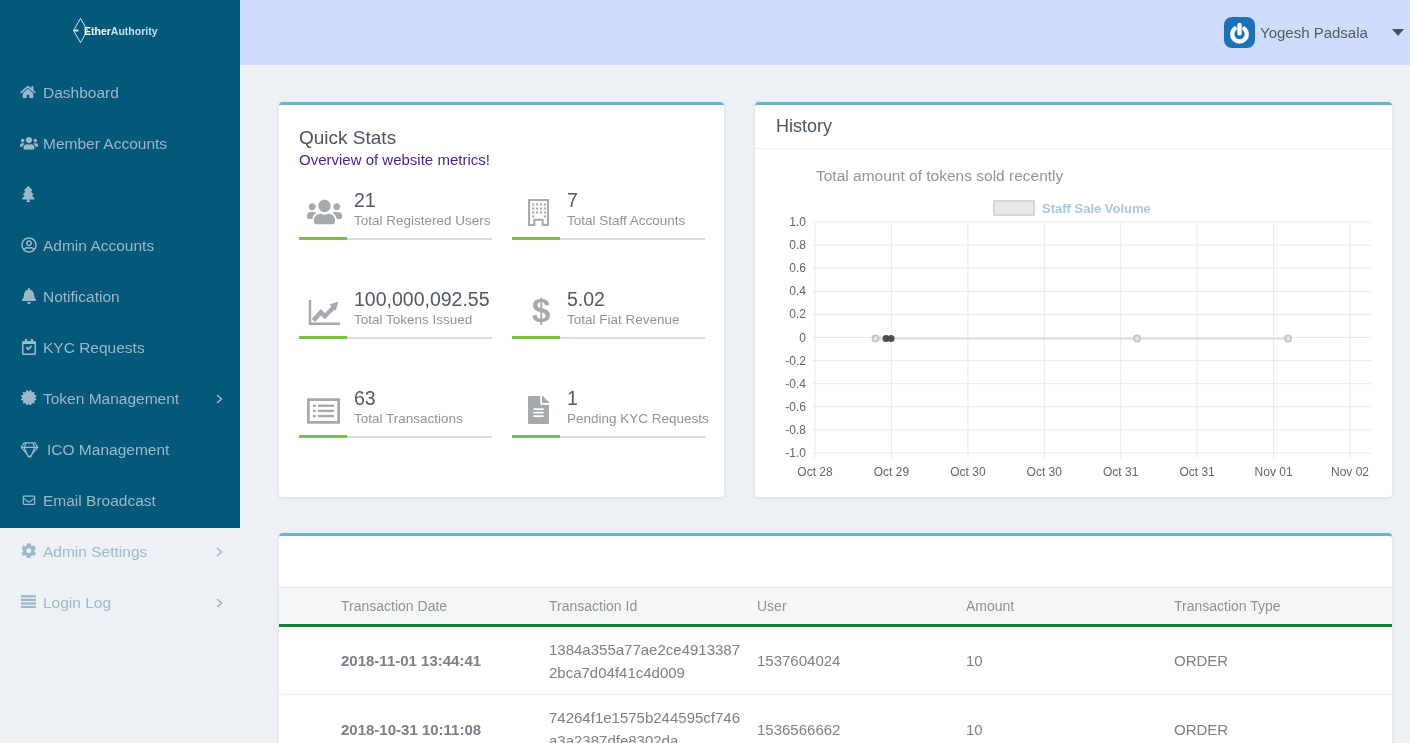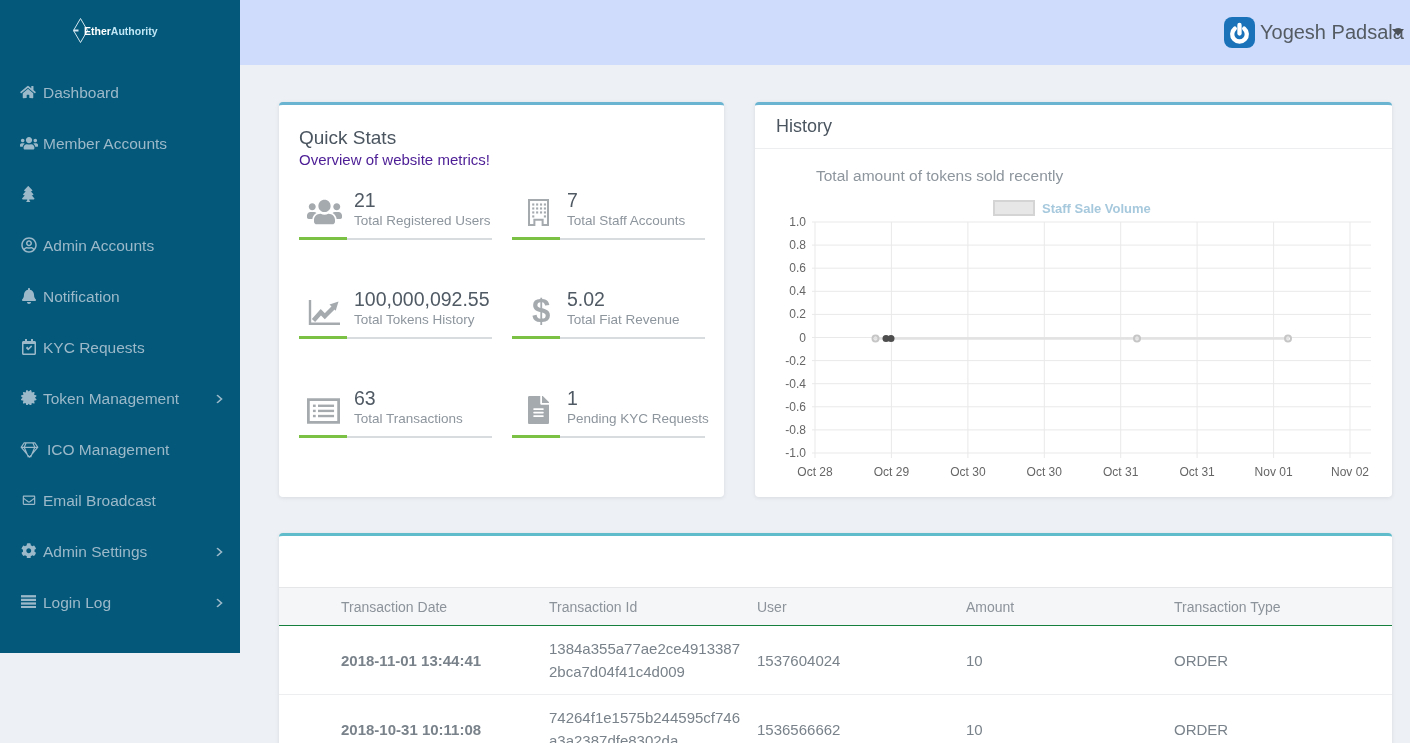--- a/index.html
+++ b/index.html
@@ -1,29 +1,29 @@
 <!DOCTYPE html>
 <html><head>
 <meta charset="utf-8">
 <style>
 * { margin:0; padding:0; box-sizing:border-box; }
 html,body { width:1410px; height:743px; overflow:hidden; font-family:"Liberation Sans", sans-serif; background:#edf1f5; }
-.sidebar { position:absolute; left:0; top:0; width:240px; height:653px; background:#04587a; z-index:5; }
+.sidebar { position:absolute; left:0; top:0; width:240px; height:528px; background:#04587a; z-index:5; }
 .logo { position:absolute; left:0; top:0; width:240px; height:65px; }
 .logo-txt { position:absolute; left:84px; top:25px; font-size:10.5px; font-weight:bold; color:#fff; }
 .logo-txt .au { color:#bfe6f5; }
 .menu { position:absolute; top:67px; left:0; width:240px; }
 .mi { position:relative; height:51px; line-height:51px; color:#9cb9c9; font-size:15.5px; }
 .mi .ic { position:absolute; left:20px; top:50%; transform:translateY(-50%); width:18px; height:18px; }
 .mi .tx { position:absolute; left:43px; }
 .mi .ch { position:absolute; right:16px; top:50%; transform:translateY(-50%); width:9px; height:9px; }
 svg.fi { display:block; }
 .topbar { position:absolute; left:240px; top:0; width:1170px; height:65px; background:#cfdcfc; }
 .avatar { position:absolute; left:984px; top:17px; width:31px; height:31px; background:#1a73b9; border-radius:8px; }
-.uname { position:absolute; left:1020px; top:0; height:65px; line-height:65px; font-size:20px; color:#545b62; }
+.uname { position:absolute; left:1020px; top:0; height:65px; line-height:65px; font-size:15px; color:#545b62; }
 .caret { position:absolute; left:1152px; top:29px; width:0; height:0; border-left:6px solid transparent; border-right:6px solid transparent; border-top:7px solid #4c5258; }
 .main { position:absolute; left:240px; top:65px; width:1170px; height:678px; background:#edf1f5; }
 .card { position:absolute; background:#fff; border-radius:4px; border-top:3px solid #6ab4d1; box-shadow:0 1px 4px rgba(0,0,0,0.09); }
 #qs { left:39px; top:37px; width:445px; height:395px; }
 #hist { left:515px; top:37px; width:637px; height:395px; }
 #rt { left:39px; top:468px; width:1113px; height:400px; border-top-color:#5fbcca; }
 .qs-title { position:absolute; left:20px; top:22px; font-size:19px; color:#4a5560; }
 .qs-sub { position:absolute; left:20px; top:46px; font-size:15px; color:#4c1d95; }
 .stat { position:absolute; width:193px; height:58px; }
 .stat .sic { position:absolute; left:8px; top:27px; transform:translateY(-50%); width:38px; height:38px; display:flex; align-items:center; }
@@ -33,21 +33,21 @@
 .stat .bar i { position:absolute; left:0; bottom:0; width:48px; height:3px; background:#7bc143; }
 .h-title { position:absolute; left:21px; top:11px; font-size:18px; color:#4a5560; }
 .h-div { position:absolute; left:0; top:43px; width:637px; height:1px; background:#eceef0; }
 .h-sub { position:absolute; left:21px; top:62px; font-size:15.5px; color:#8d959d;margin-left:40px; }
 .legend { position:absolute; left:238px; top:95px; height:16px; }
 .lg-box { position:absolute; left:0; top:0; width:42px; height:16px; background:#e7e7e7; border:2px solid #d4d4d4; }
 .lg-tx { position:absolute; left:49px; top:1px; font-size:13px; font-weight:bold; color:#a7c9dd; white-space:nowrap; }
 .rt-title { position:absolute; left:20px; top:31px; font-size:18px; color:#0c4a6e;margin-top:40px; }
 table.tt { position:absolute; left:0; top:51px; width:1113px; border-collapse:collapse; table-layout:fixed; font-size:15px; }
 table.tt col.c1{width:270px} table.tt col.c2{width:208px} table.tt col.c3{width:209px} table.tt col.c4{width:208px}
-table.tt th { font-weight:normal; color:#8c939b; font-size:14px; text-align:left; background:#f5f6f7; border-top:1px solid #e4e6e8; border-bottom:1px solid #15803d; height:38px; padding:0; }
+table.tt th { font-weight:normal; color:#8c939b; font-size:14px; text-align:left; background:#f5f6f7; border-top:1px solid #e4e6e8; border-bottom:3px solid #15803d; height:38px; padding:0; }
 table.tt td { color:#79828a; padding:0; height:69px; line-height:23px; border-bottom:1px solid #eceef0; vertical-align:middle; }
 table.tt th.f, table.tt td.f { padding-left:62px; }
 td.dt { color:#515b66; font-weight:bold; font-size:15px; }
 </style>
 </head>
 <body>
 <div class="sidebar">
   <div class="logo">
     <svg style="position:absolute;left:72px;top:18px;" width="17" height="25" viewBox="0 0 17 25">
       <path d="M8.5 0.5 L15.5 12.5 L8.5 24.5 L1.5 12.5 Z" fill="none" stroke="#d5e7f0" stroke-width="1"></path>
@@ -227,21 +227,21 @@
         <span class="sic">
           <svg class="fi" width="33" height="27" viewBox="0 0 33 27" style="margin-top:2px;">
             <g stroke="#a5aaaf" fill="none">
               <path d="M3 1 V24.8 H33" stroke-width="2.4"></path>
               <path d="M6.5 21.5 L13.8 13.2 L17.8 17.2 L26.5 8.5" stroke-width="4.4"></path>
             </g>
             <path fill="#a5aaaf" d="M22.5 5.5 L31.5 2.5 L28.7 11.8 Z"></path>
           </svg>
         </span>
         <span class="num">100,000,092.55</span>
-        <span class="lbl">Total Tokens History</span>
+        <span class="lbl">Total Tokens Issued</span>
         <span class="bar">
           <i></i>
         </span>
       </div>
     <div class="stat" style="left:233px; top:179px;">
         <span class="sic" style="font-size:33px;color:#a5aaaf;line-height:36px;font-weight:bold;padding-left:12px;">$</span>
         <span class="num">5.02</span>
         <span class="lbl">Total Fiat Revenue</span>
         <span class="bar">
           <i></i>

